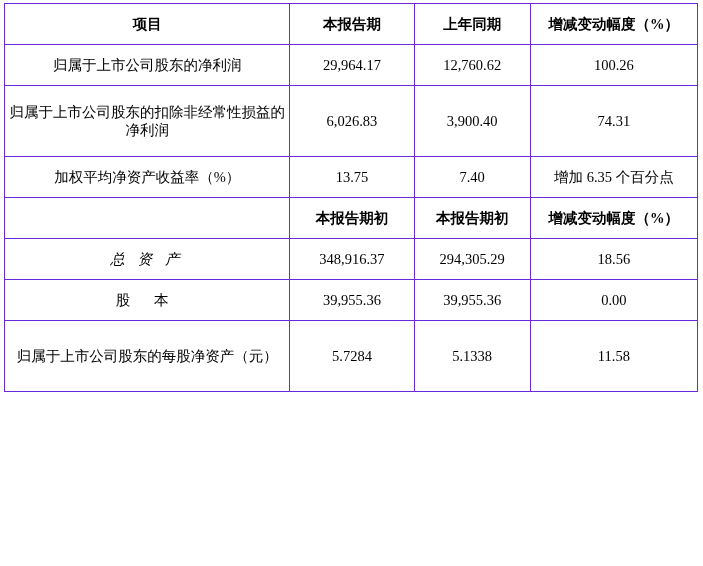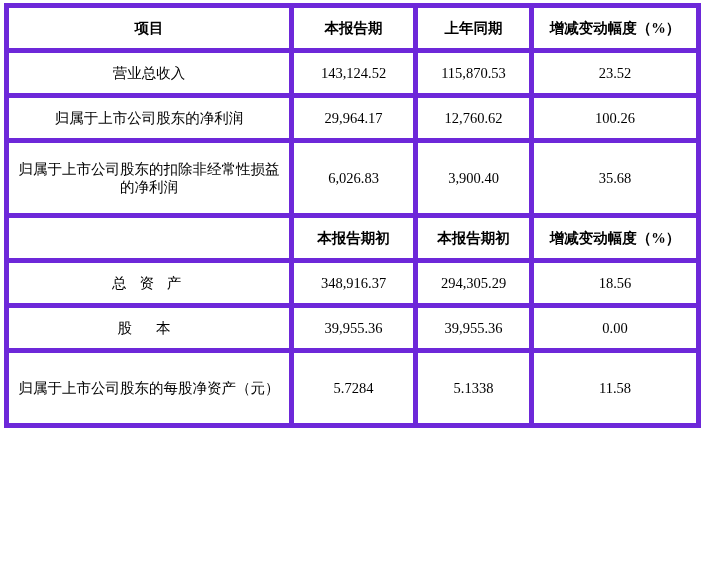--- a/index.html
+++ b/index.html
@@ -20,21 +20,21 @@
     position: relative;
     box-sizing: border-box;
   }
   table.fin {
     border-collapse: collapse;
     width: 694px;
     margin: 3px 0 0 4px;
     table-layout: fixed;
   }
   table.fin td {
-    border: 5px solid #6d28d9;
+    border: 1px solid #6d28d9;
     font-size: 14.5px;
     line-height: 1.25;
     padding: 6px 4px;
     text-align: center;
     vertical-align: middle;
     word-break: break-all;
   }
   col.c0 { width: 285px; }
   col.c1 { width: 124px; }
   col.c2 { width: 116px; }
@@ -50,20 +50,21 @@
   }
   tr.xtall td {
     height: 58px;
   }
   tr.normal td {
     height: 28px;
   }
   .spaced2 {
     letter-spacing: 0.32em;
     padding-left: 0.32em;
+    font-style: italic;
   }
   .spaced3 {
     letter-spacing: 0.7em;
     padding-left: 0.7em;
   }
 </style>
 </head>
 <body>
 
 <div class="sheet">
@@ -75,44 +76,44 @@
         <col class="c3">
     </colgroup>
     <tbody>
       <tr class="head normal">
         <td class="label">项目</td>
         <td>本报告期</td>
         <td>上年同期</td>
         <td>增减变动幅度（%）</td>
       </tr>
 
-      <tr class="normal">
-        <td class="label">营业总收入</td>
-        <td>143,124.52</td>
-        <td>115,870.53</td>
-        <td>23.52</td>
-      </tr>
 
 
 
       <tr class="normal">
         <td class="label">归属于上市公司股东的净利润</td>
         <td>29,964.17</td>
         <td>12,760.62</td>
         <td>100.26</td>
       </tr>
 
       <tr class="xtall">
         <td class="label">归属于上市公司股东的扣除非经常性损益的净利润</td>
         <td>6,026.83</td>
         <td>3,900.40</td>
-        <td>35.68</td>
+        <td>74.31</td>
       </tr>
 
 
+      <tr class="normal">
+        <td class="label">加权平均净资产收益率（%）</td>
+        <td>13.75</td>
+        <td>7.40</td>
+        <td>增加 6.35 个百分点</td>
+      </tr>
 
       <tr class="head normal">
         <td class="label"></td>
         <td>本报告期初</td>
         <td>本报告期初</td>
         <td>增减变动幅度（%）</td>
       </tr>
 
       <tr class="normal">
         <td class="label spaced2">总 资 产</td>

